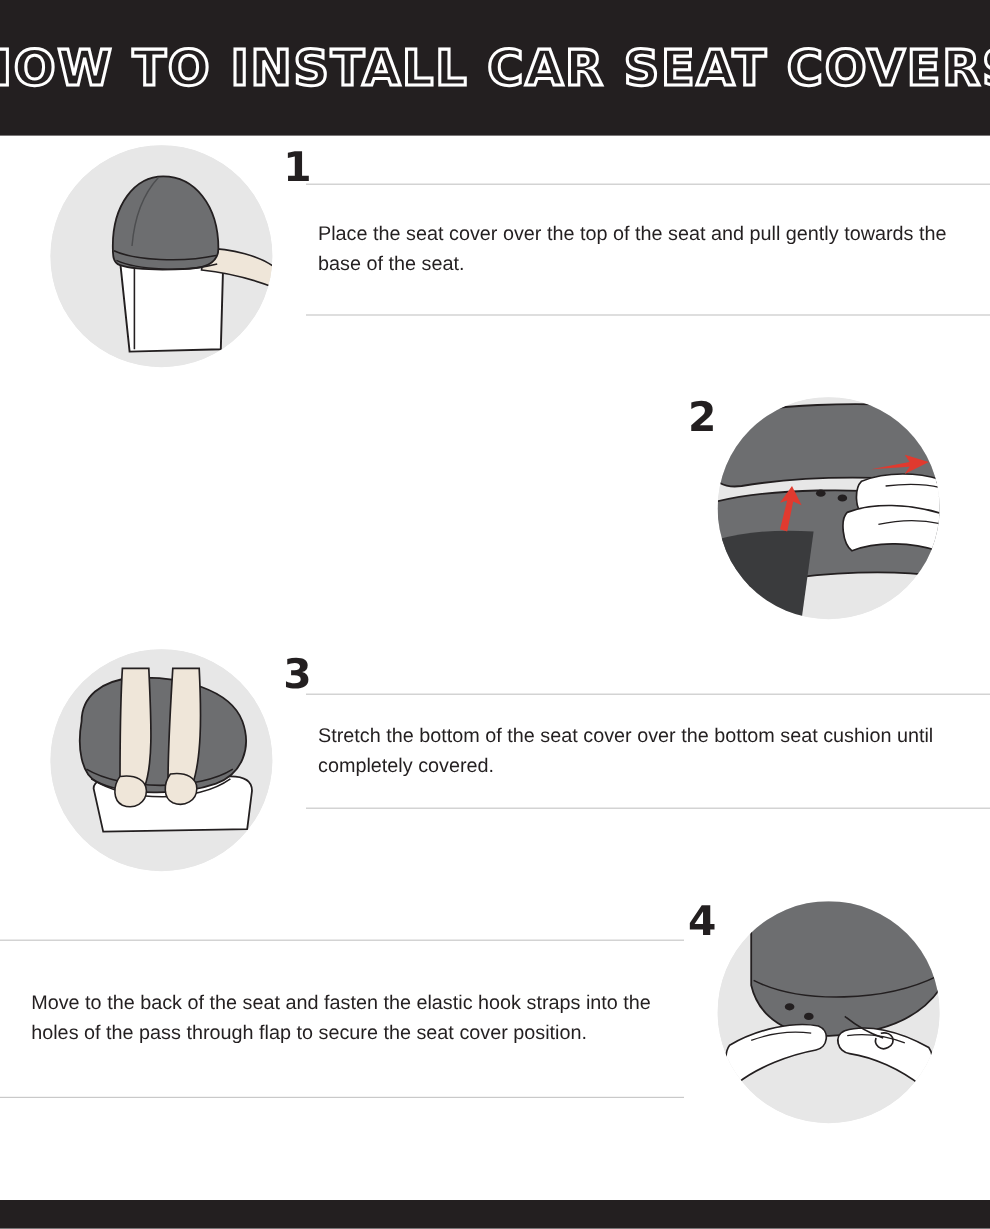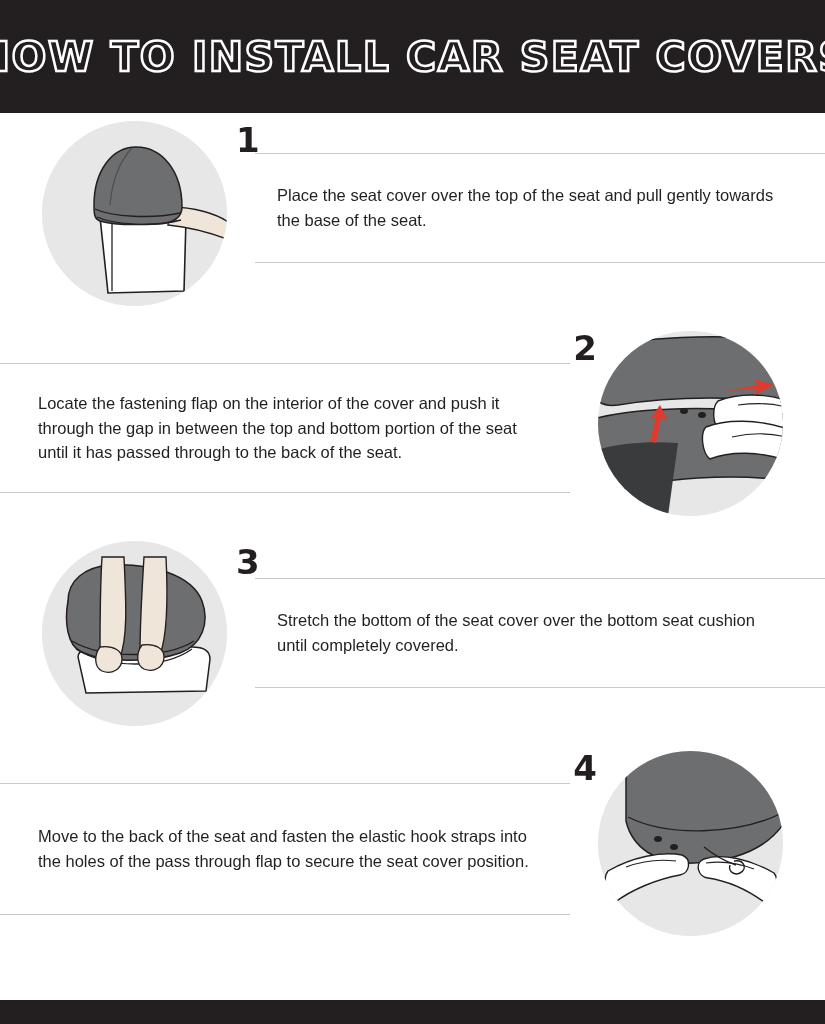--- a/index.html
+++ b/index.html
@@ -77,21 +77,21 @@
   .text-block {
     position: absolute;
     box-sizing: border-box;
     border-top: 1px solid #c9c9c9;
     border-bottom: 1px solid #c9c9c9;
     display: flex;
     align-items: center;
     padding: 14px 0;
   }
   .text-block p {
-    margin: 16px;
+    margin: 4px;
     font-family: "Liberation Sans", sans-serif;
     font-size: 16.5px;
     line-height: 1.5;
     color: #231f20;
   }
 
   
   .step1 .text-block {
     left: 255px;
     right: 0;
@@ -111,21 +111,21 @@
     padding-left: 22px;
     padding-right: 6px;
   }
   .step2 .step-number { right: 228px; top: 8px; }
 
   
   .step3 .text-block {
     left: 255px;
     right: 0;
     top: 45px;
-    height: 110px;
+    height: 96px;
     padding-left: 6px;
     padding-right: 30px;
   }
   .step3 .step-number { left: 236px; top: 12px; }
 
   
   .step4 .text-block {
     left: 0;
     right: 255px;
     top: 40px;
@@ -193,23 +193,20 @@
         <path d="M120 70 C140 62 168 62 190 70 L190 100 C168 92 140 92 122 98 C114 94 114 76 120 70 Z" fill="#ffffff" stroke="#231f20" stroke-width="1.4"></path>
         <path d="M108 96 C128 88 160 88 190 98 L190 130 C162 120 132 120 112 128 C104 122 102 102 108 96 Z" fill="#ffffff" stroke="#231f20" stroke-width="1.4"></path>
         <path d="M140 74 C156 72 174 72 188 76" fill="none" stroke="#231f20" stroke-width="1.1"></path>
         <path d="M134 106 C152 102 172 102 188 106" fill="none" stroke="#231f20" stroke-width="1.1"></path>
 
         <path d="M128 60 L160 54 L156 48 L176 54 L156 64 L160 58 Z" fill="#e03a2f"></path>
         <path d="M52 110 L58 86 L52 88 L62 74 L70 90 L63 87 L58 112 Z" fill="#e03a2f"></path>
       </svg>
     </div>
     <div class="step-number">2</div>
-    <div class="text-block">
-      <p>Locate the fastening flap on the interior of the cover and push it through the gap in between the top and bottom portion of the seat until it has passed through to the back of the seat.</p>
-    </div>
   </div>
 
   <div class="step step3">
     <div class="circle left">
       <svg width="185" height="185" viewBox="0 0 185 185">
         <circle cx="92.5" cy="92.5" r="92.5" fill="#e7e7e7"></circle>
 
         <path d="M36 116 C36 110 44 106 60 106 L150 106 C162 106 168 110 168 118 L164 150 L44 152 Z" fill="#ffffff" stroke="#231f20" stroke-width="1.5"></path>
 
         <path d="M26 60 C26 40 42 26 68 24 C110 22 150 34 160 60 C168 82 160 104 138 112

